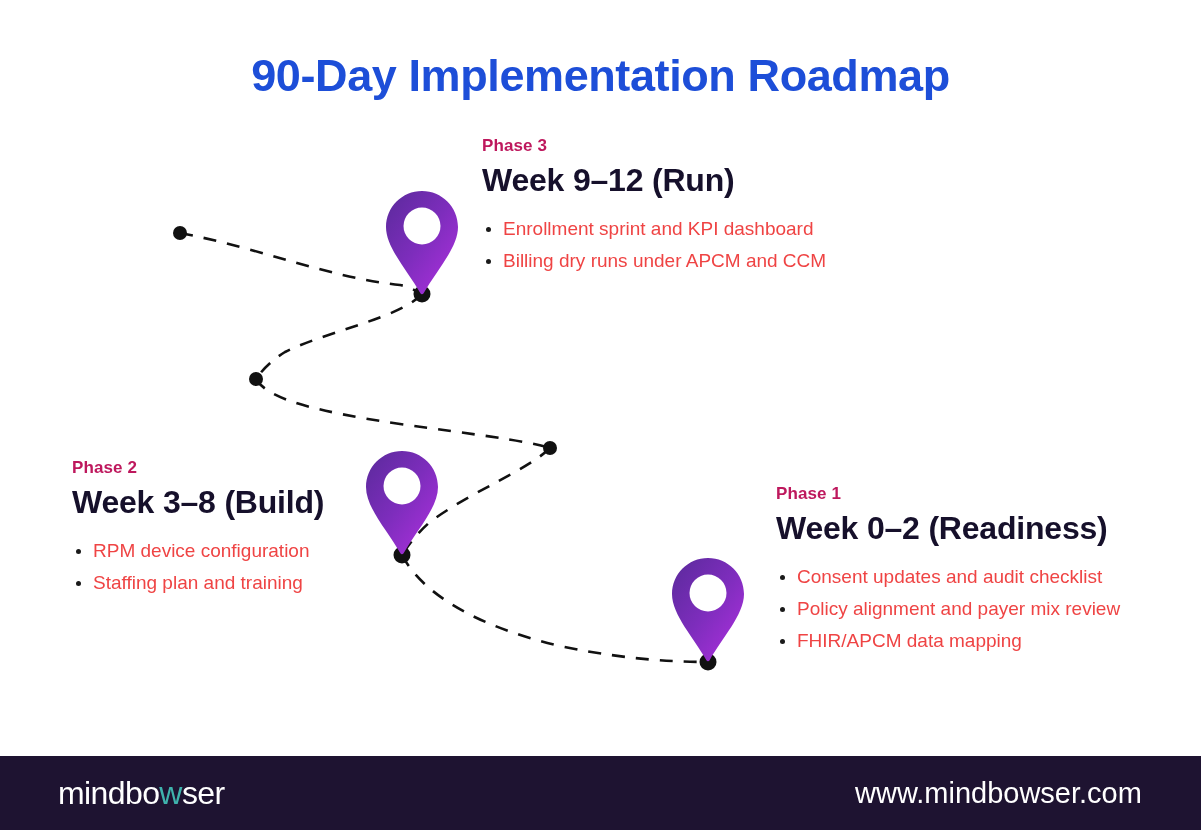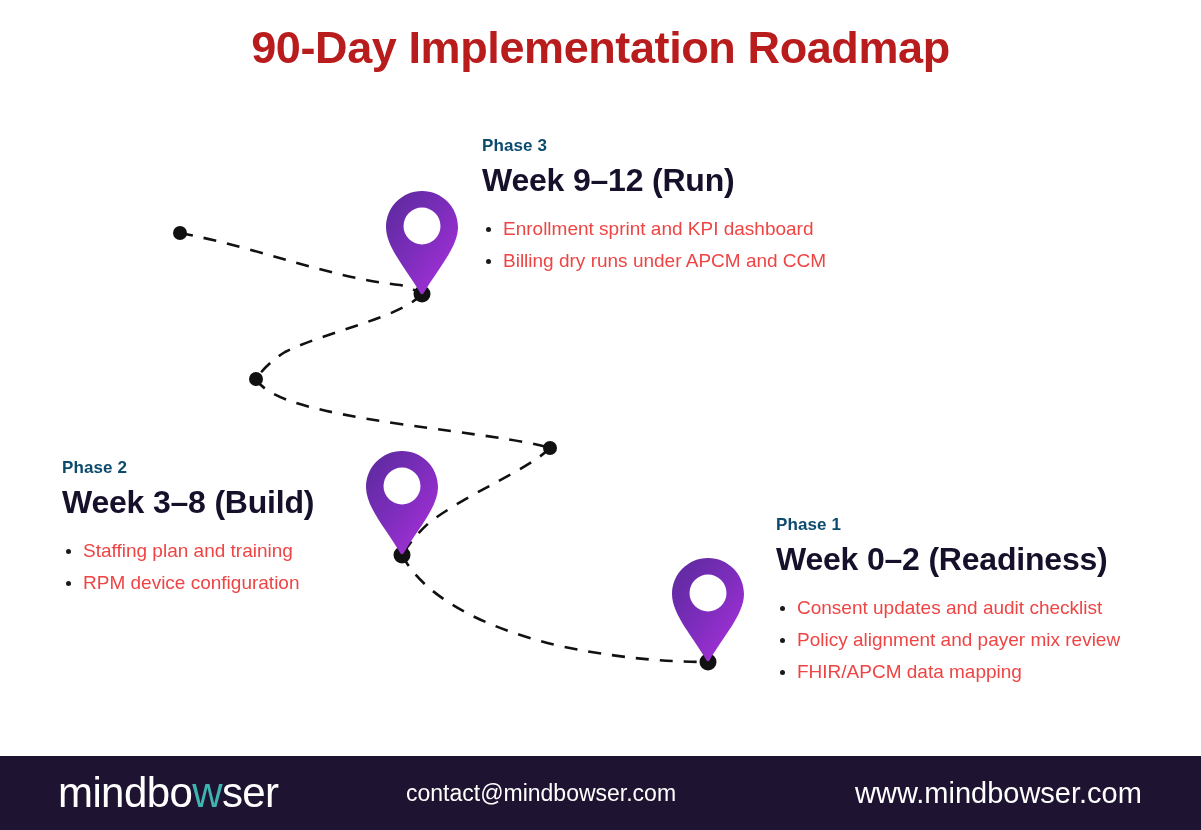--- a/index.html
+++ b/index.html
@@ -17,27 +17,27 @@
     width: 1201px;
     height: 830px;
     background: #ffffff;
     overflow: hidden;
   }
 
   
   #page-title {
     position: absolute;
     left: 0;
-    top: 22px;
+    top: 50px;
     width: 1201px;
     text-align: center;
     font-size: 45px;
     font-weight: 700;
     letter-spacing: -0.4px;
-    color: #b91c1c;
+    color: #1d4ed8;
     font-family: "Liberation Sans", sans-serif;
   }
 
   
   #roadmap-path-layer {
     position: absolute;
     left: 0;
     top: 0;
     width: 1201px;
     height: 830px;
@@ -50,21 +50,21 @@
   }
   .map-pin svg { display: block; }
 
   
   .phase-block {
     position: absolute;
   }
   .phase-kicker {
     font-size: 17px;
     font-weight: 700;
-    color: #0c4a6e;
+    color: #be185d;
     letter-spacing: 0.1px;
     margin: 0 0 6px 0;
     font-family: "Liberation Sans", sans-serif;
   }
   .phase-heading {
     font-size: 32px;
     font-weight: 700;
     color: #16102b;
     letter-spacing: -0.2px;
     margin: 0 0 14px 0;
@@ -102,21 +102,21 @@
     top: 756px;
     width: 1201px;
     height: 74px;
     background: #1e1331;
     display: flex;
     align-items: center;
   }
   #footer-logo {
     position: absolute;
     left: 58px;
-    font-size: 42px;
+    font-size: 32px;
     font-weight: 400;
     color: #ffffff;
     letter-spacing: -0.6px;
     font-family: "Liberation Sans", sans-serif;
   }
   #footer-logo .logo-w { color: #3fb3ad; }
   #footer-email {
     position: absolute;
     left: 406px;
     font-size: 23px;
@@ -209,38 +209,37 @@
 
   <div class="phase-block" style="left:482px; top:136px; width:420px;">
     <div class="phase-kicker">Phase 3</div>
     <div class="phase-heading">Week 9–12 (Run)</div>
     <ul class="phase-list">
       <li>Enrollment sprint and KPI dashboard</li>
       <li>Billing dry runs under APCM and CCM</li>
     </ul>
   </div>
 
-  <div class="phase-block" style="left:62px; top:458px; width:318px;">
+  <div class="phase-block" style="left:72px; top:458px; width:318px;">
     <div class="phase-kicker">Phase 2</div>
     <div class="phase-heading">Week 3–8 (Build)</div>
     <ul class="phase-list">
+      <li>RPM device configuration</li>
       <li>Staffing plan and training</li>
-      <li>RPM device configuration</li>
     </ul>
   </div>
 
-  <div class="phase-block" style="left:776px; top:484px; width:400px;margin-top:31px;">
+  <div class="phase-block" style="left:776px; top:484px; width:400px;">
     <div class="phase-kicker">Phase 1</div>
     <div class="phase-heading">Week 0–2 (Readiness)</div>
     <ul class="phase-list">
       <li>Consent updates and audit checklist</li>
       <li>Policy alignment and payer mix review</li>
       <li>FHIR/APCM data mapping</li>
     </ul>
   </div>
 
   <div id="footer-bar">
     <div id="footer-logo"><span>mindbo</span><span class="logo-w">w</span><span>ser</span></div>
-    <div id="footer-email">contact@mindbowser.com</div>
     <div id="footer-site">www.mindbowser.com</div>
   </div>
 
 </div>
 
 </body></html>

